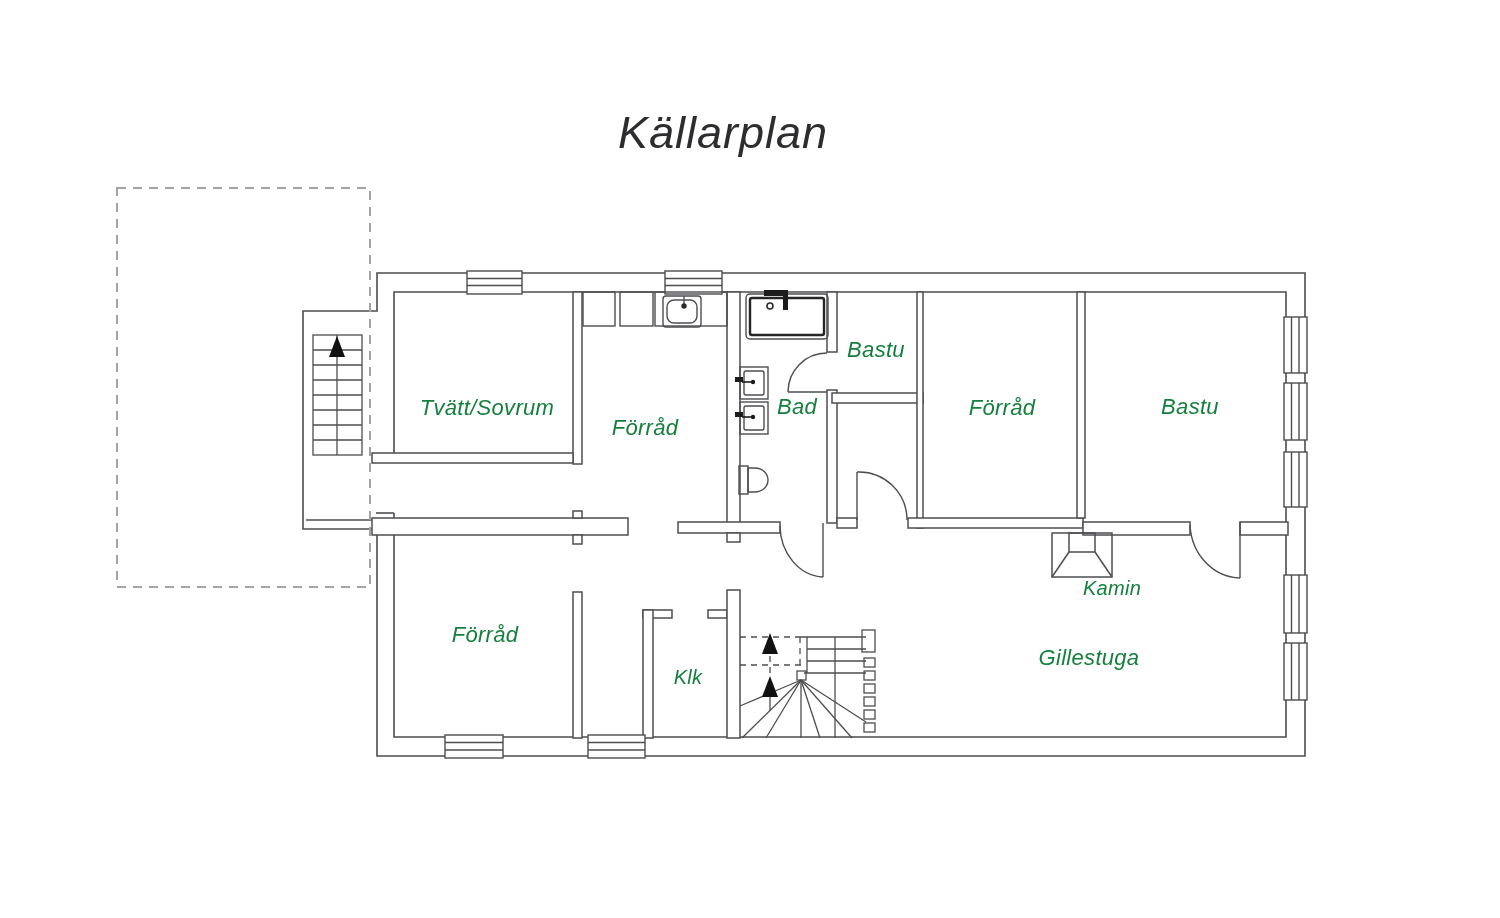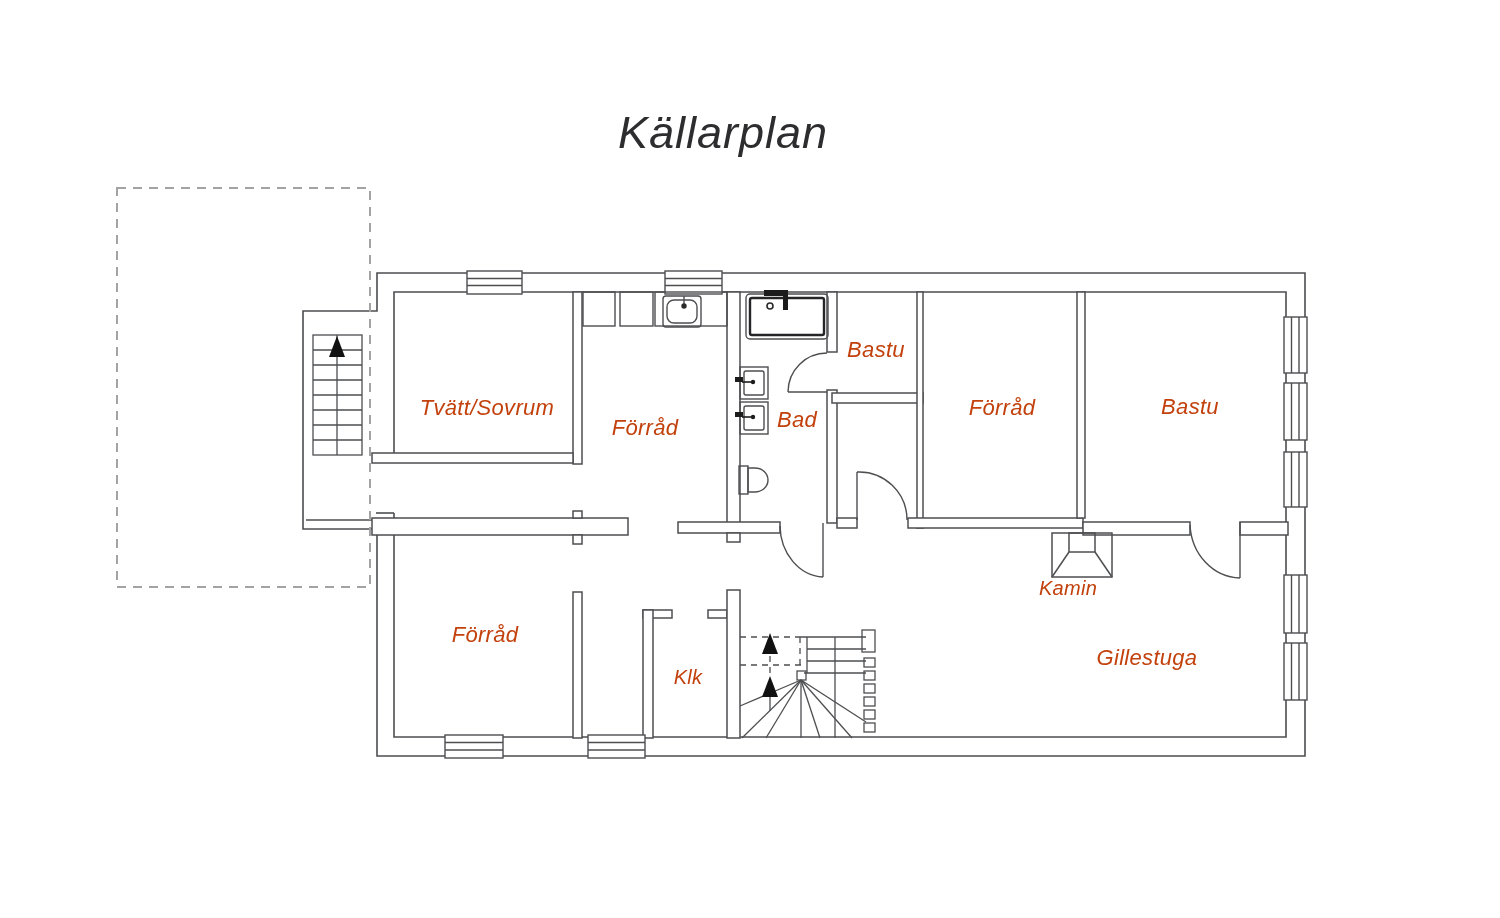--- a/index.html
+++ b/index.html
@@ -1,20 +1,20 @@
 <!DOCTYPE html>
 <html><head>
 <meta charset="utf-8">
 <style>
   html,body{margin:0;padding:0;background:#ffffff;}
   .stage{position:relative;width:1500px;height:918px;background:#fff;overflow:hidden;
          font-family:"Liberation Sans", sans-serif;border-radius:25px;}
   .plan-svg{position:absolute;left:0;top:0;}
   .label{position:absolute;transform:translate(-50%,-50%);font-style:italic;
-         color:#c2410c;white-space:nowrap;font-size:22px;letter-spacing:.3px;}
+         color:#15803d;white-space:nowrap;font-size:22px;letter-spacing:.3px;}
   .label.small{font-size:20px;}
   .title{position:absolute;transform:translate(-50%,-50%);font-style:italic;
          color:#2d2d2f;font-size:45px;font-weight:500;letter-spacing:1px;white-space:nowrap;}
 </style>
 </head>
 <body>
 
 <div class="stage">
 
   <svg class="plan-svg" width="1500" height="918" viewBox="0 0 1500 918">
@@ -217,21 +217,21 @@
       <line x1="313" y1="425" x2="362" y2="425"></line>
       <line x1="313" y1="440" x2="362" y2="440"></line>
       <polygon points="337,336 329,357 345,357" fill="#111111" stroke="none"></polygon>
     </g>
   </svg>
 
   <div class="title" style="left:723px;top:133px">Källarplan</div>
 
   <div class="label" style="left:487px;top:408px">Tvätt/Sovrum</div>
   <div class="label" style="left:645px;top:428px">Förråd</div>
-  <div class="label" style="left:797px;top:420px">Bad</div>
+  <div class="label" style="left:797px;top:407px">Bad</div>
   <div class="label" style="left:876px;top:350px">Bastu</div>
   <div class="label" style="left:1002px;top:408px">Förråd</div>
   <div class="label" style="left:1190px;top:407px">Bastu</div>
-  <div class="label small" style="left:1068px;top:588px">Kamin</div>
+  <div class="label small" style="left:1112px;top:588px">Kamin</div>
   <div class="label" style="left:485px;top:635px">Förråd</div>
   <div class="label small" style="left:688px;top:677px">Klk</div>
-  <div class="label" style="left:1147px;top:658px">Gillestuga</div>
+  <div class="label" style="left:1089px;top:658px">Gillestuga</div>
 </div>
 
 </body></html>

